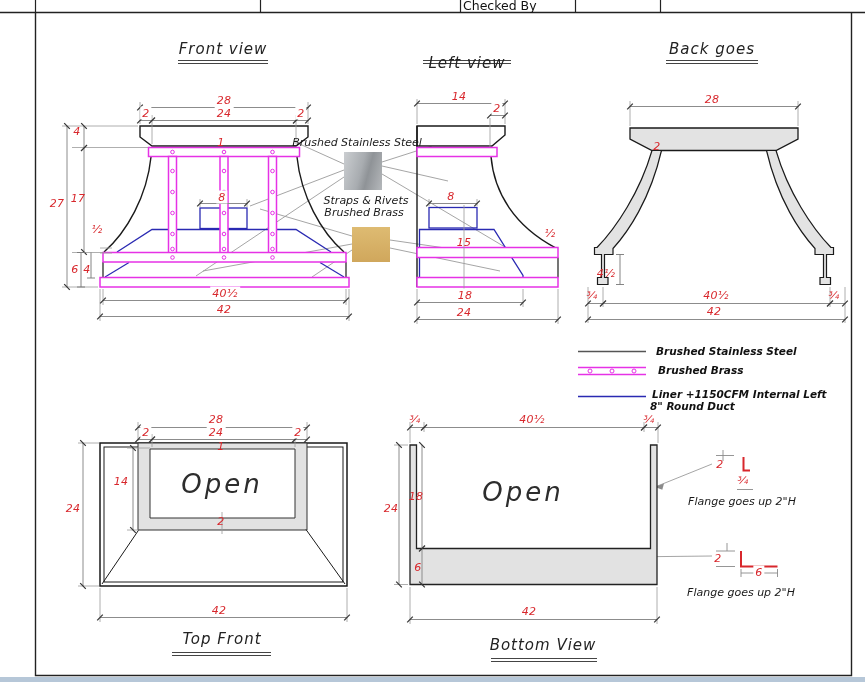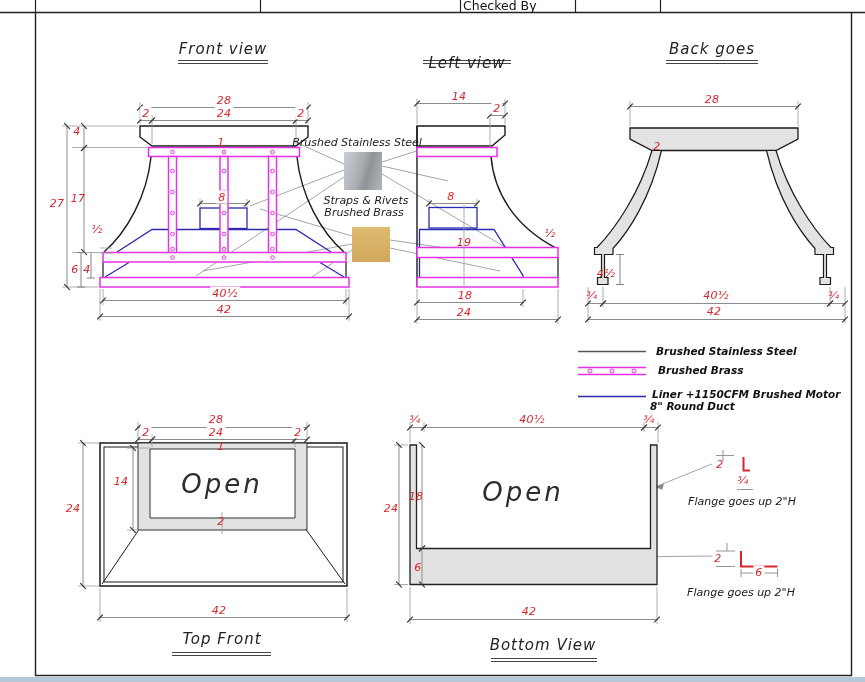--- a/index.html
+++ b/index.html
@@ -347,40 +347,40 @@
   <span class="dim" style="left:97px;top:229px">½</span>
   <span class="dim" style="left:75px;top:269px">6</span>
   <span class="dim" style="left:87px;top:269px">4</span>
   <span class="dim bg" style="left:222px;top:197px">8</span>
   <span class="dim bg" style="left:225px;top:293px">40½</span>
   <span class="dim bg" style="left:224px;top:309px">42</span>
 
   <span class="dim bg" style="left:459px;top:96px">14</span>
   <span class="dim bg" style="left:497px;top:108px">2</span>
   <span class="dim bg" style="left:451px;top:196px">8</span>
-  <span class="dim" style="left:464px;top:242px">19</span>
+  <span class="dim" style="left:464px;top:242px">15</span>
   <span class="dim" style="left:550px;top:233px">½</span>
   <span class="dim bg" style="left:465px;top:295px">18</span>
   <span class="dim bg" style="left:464px;top:312px">24</span>
 
   <span class="dim bg" style="left:712px;top:99px">28</span>
   <span class="dim" style="left:657px;top:146px">2</span>
   <span class="dim" style="left:606px;top:273px">4½</span>
   <span class="dim" style="left:592px;top:295px">¾</span>
   <span class="dim bg" style="left:716px;top:295px">40½</span>
   <span class="dim" style="left:834px;top:295px">¾</span>
   <span class="dim bg" style="left:714px;top:311px">42</span>
 
   <span class="note" style="left:357px;top:142px">Brushed Stainless Steel</span>
   <span class="note" style="left:366px;top:200px">Straps &amp; Rivets</span>
   <span class="note" style="left:364px;top:212px">Brushed Brass</span>
 
   <span class="leg" style="left:656px;top:351px">Brushed Stainless Steel</span>
   <span class="leg" style="left:658px;top:370px">Brushed Brass</span>
-  <span class="leg" style="left:652px;top:394px">Liner +1150CFM Brushed Motor</span>
+  <span class="leg" style="left:652px;top:394px">Liner +1150CFM Internal Left</span>
   <span class="leg" style="left:650px;top:406px">8" Round Duct</span>
 
   <span class="dim bg" style="left:216px;top:419px">28</span>
   <span class="dim bg" style="left:146px;top:432px">2</span>
   <span class="dim bg" style="left:216px;top:432px">24</span>
   <span class="dim bg" style="left:298px;top:432px">2</span>
   <span class="dim" style="left:221px;top:446px">1</span>
   <span class="dim" style="left:121px;top:481px">14</span>
   <span class="dim" style="left:73px;top:508px">24</span>
   <span class="dim" style="left:221px;top:521px">2</span>

